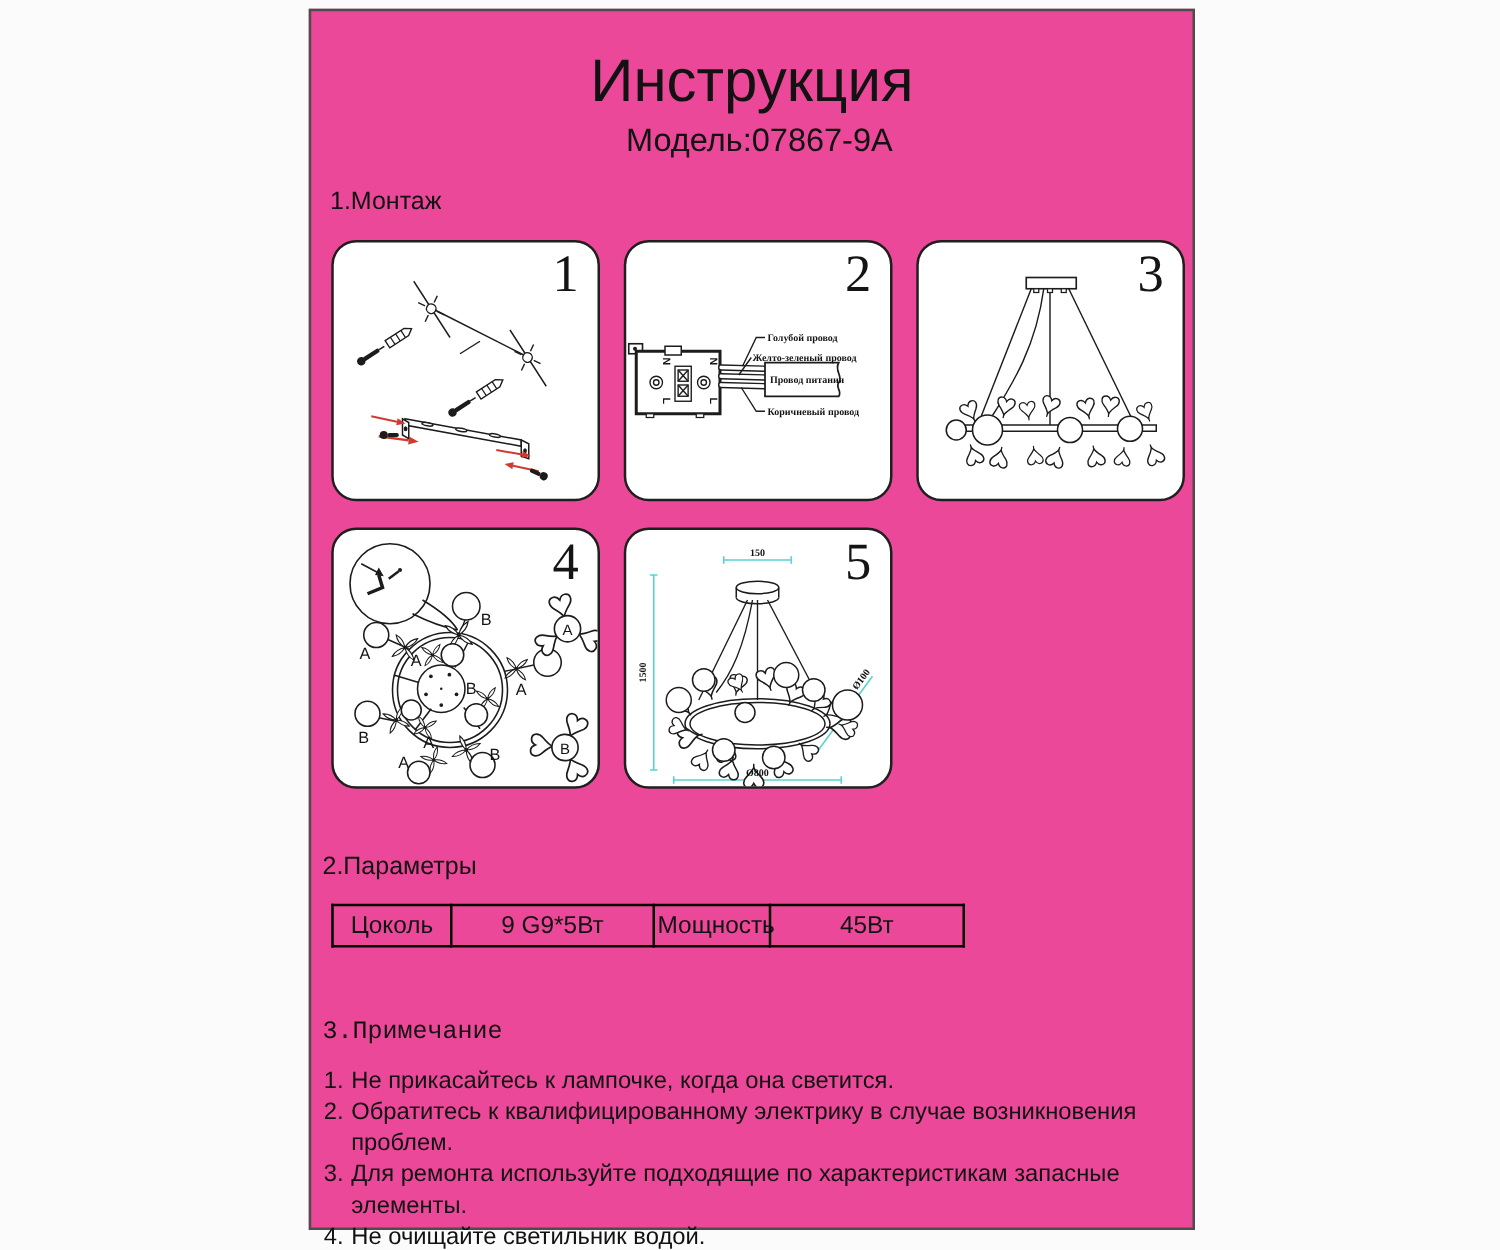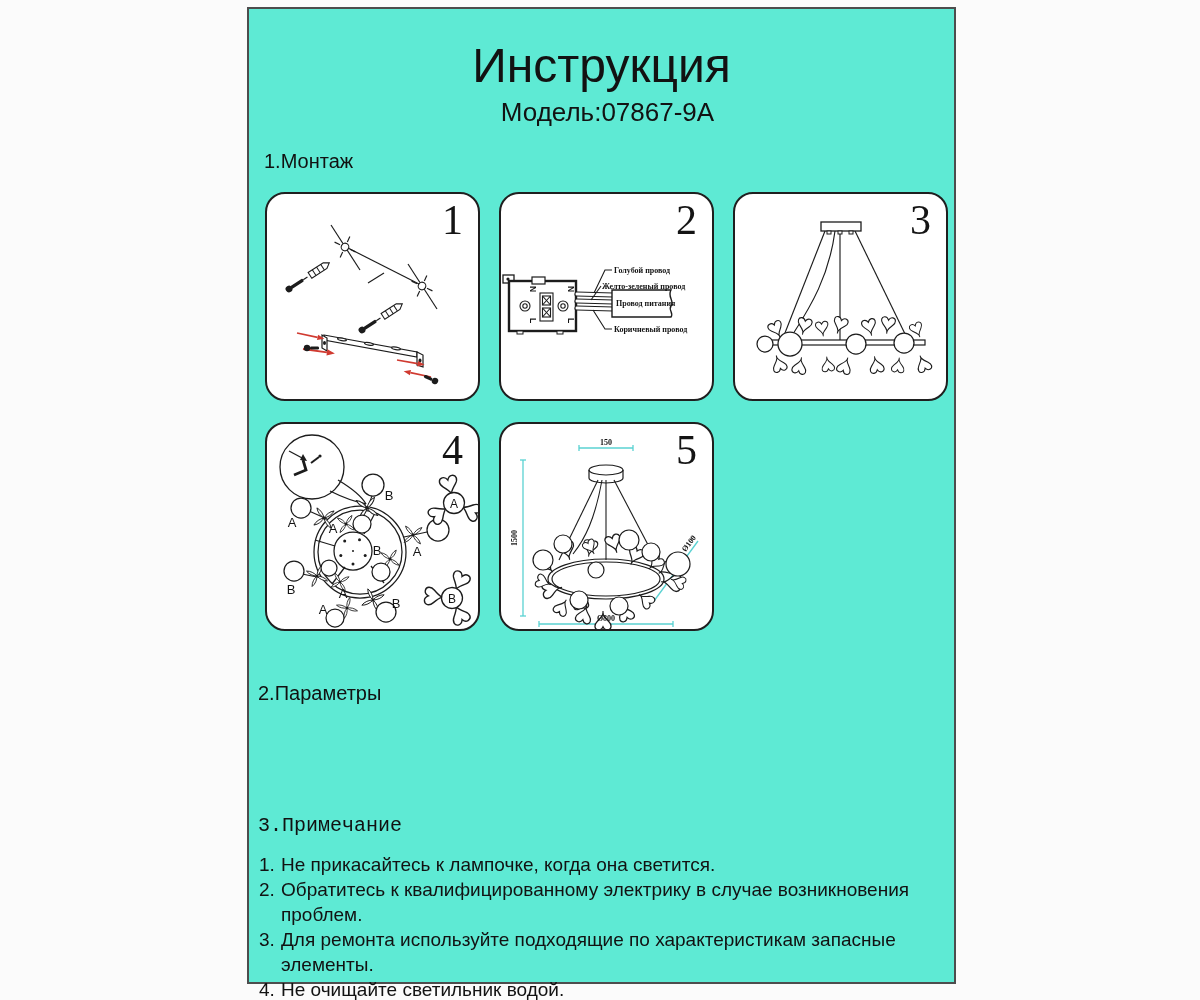--- a/index.html
+++ b/index.html
@@ -4,21 +4,21 @@
 <style>
   html,body{margin:0;padding:0;}
   body{
     width:1200px;height:1000px;position:relative;overflow:hidden;
     background:#fbfbfb;
     font-family:"Liberation Sans", sans-serif;
     color:#121212;
   }
   .page{
     position:absolute;left:247px;top:7px;width:709px;height:977px;
-    background:#5eead4;border:2px solid #4d4d4d;box-sizing:border-box;
+    background:#ec4899;border:2px solid #4d4d4d;box-sizing:border-box;
   }
   .titleblock{position:absolute;left:0;top:32px;width:100%;text-align:center;}
   .title{font-size:48px;line-height:1.05;letter-spacing:0;}
   .model{font-size:26px;margin-top:6px;padding-left:12px;}
   .heading{position:absolute;font-size:20px;color:#111;}
   .h-montage{left:15px;top:141px;text-align:right;}
   .h-params{left:9px;top:673px;}
   .h-notes{left:9px;top:805px;font-family:Liberation Mono, monospace;}
   .panel{
     position:absolute;width:215px;height:209px;box-sizing:border-box;
@@ -407,20 +407,26 @@
   <div class="heading h-params">2.Параметры</div>
 
   <table class="params">
     <colgroup>
         <col style="width:95px">
         <col style="width:162px">
         <col style="width:93px">
         <col style="width:155px">
       </colgroup>
     <tbody>
+    <tr>
+      <td>Цоколь</td>
+      <td>9 G9*5Вт</td>
+      <td>Мощность</td>
+      <td>45Вт</td>
+    </tr>
   </tbody>
     </table>
 
   <div class="heading h-notes">3.Примечание</div>
 
   <div class="notes">
     <div class="note">
       <span class="nnum">1.</span>
       <span class="ntext">Не прикасайтесь к лампочке, когда она светится.</span>
     </div>

